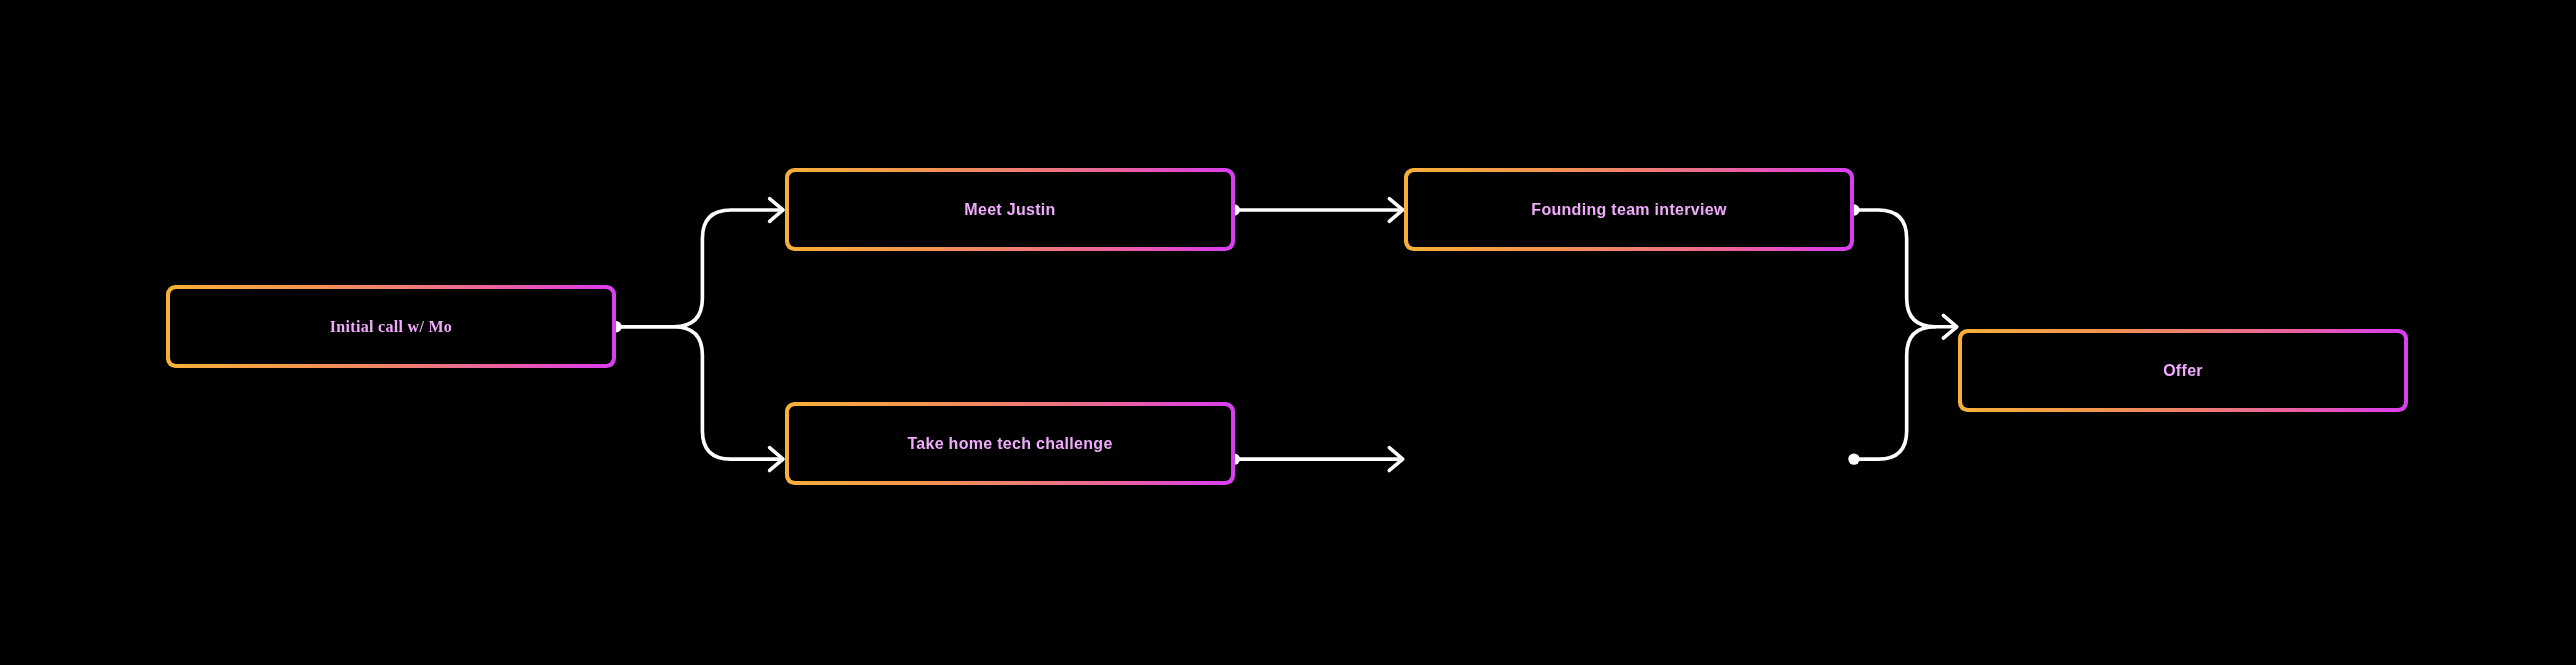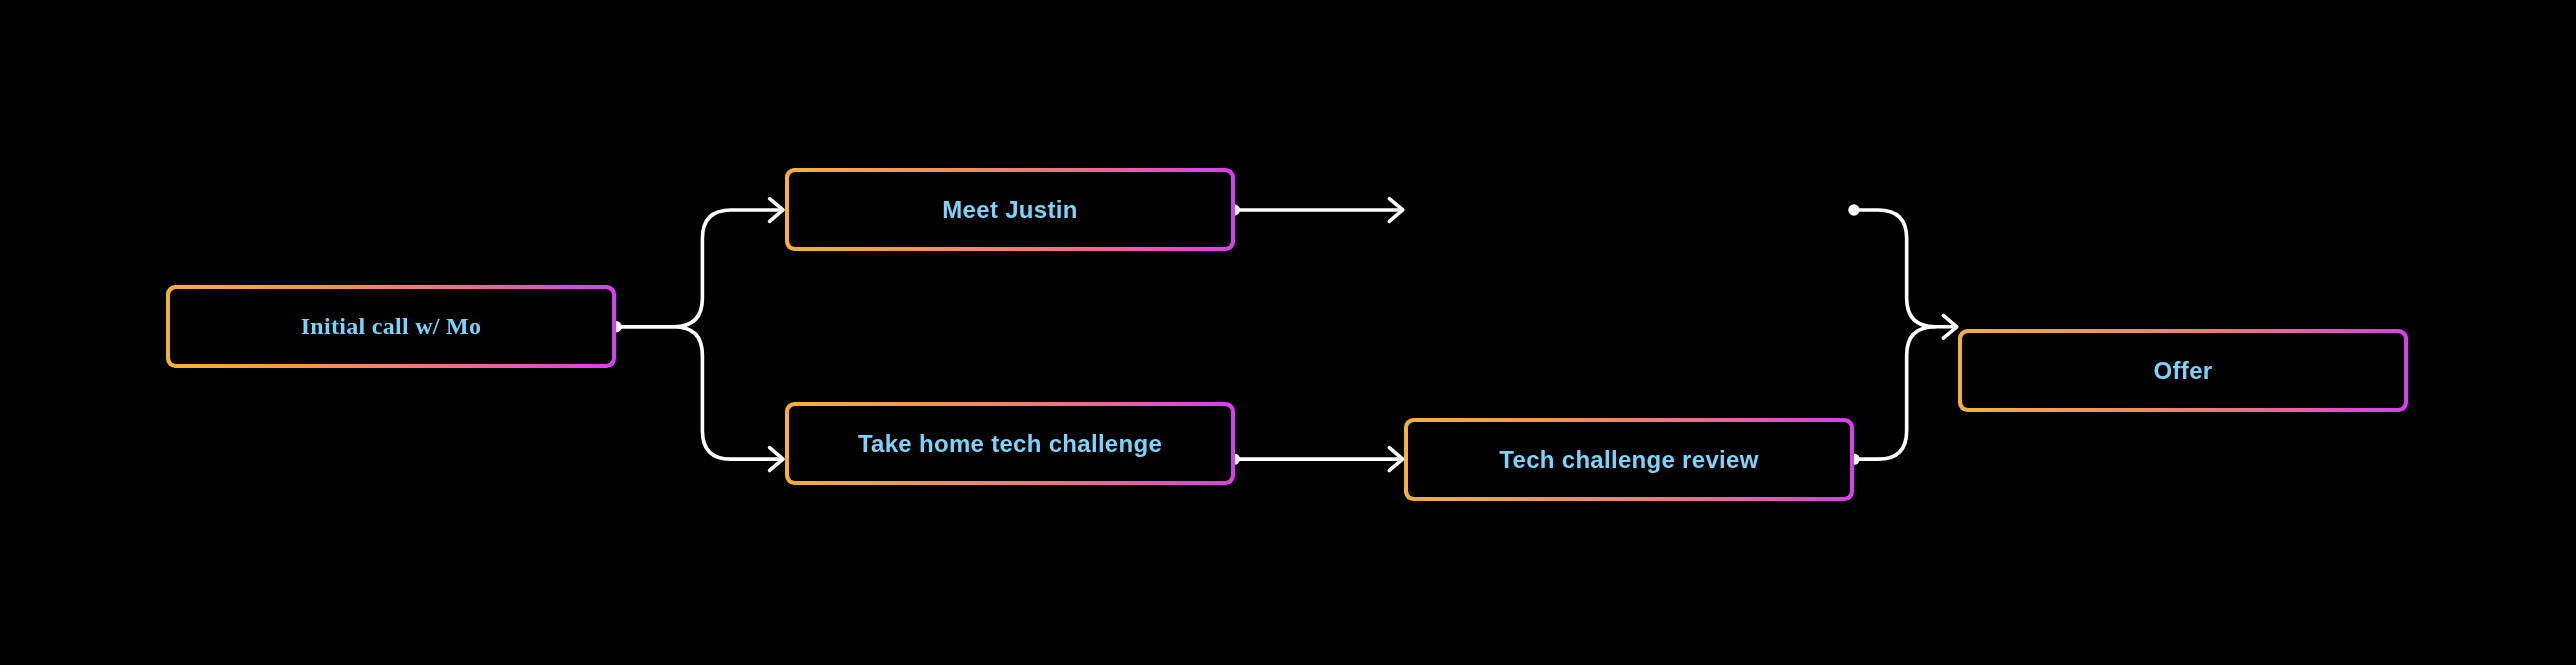--- a/index.html
+++ b/index.html
@@ -60,22 +60,22 @@
   .node-inner {
     width: 100%;
     height: 100%;
     background: #000000;
     border-radius: 6.2px;
     display: flex;
     align-items: center;
     justify-content: center;
   }
   .node-label {
-    color: #7dd3fc;
-    font-size: 24px;
+    color: #f0abfc;
+    font-size: 16px;
     font-weight: 700;
     letter-spacing: 0.3px;
     white-space: nowrap;
   }
   
   .pos-initial-call            { left: 166px;  top: 285px; font-family: Liberation Serif, serif; }
   .pos-meet-justin             { left: 785px; top: 168px; }
   .pos-founding-team-interview { left: 1404px; top: 168px; }
   .pos-take-home-tech          { left: 785px; top: 402px; }
   .pos-tech-challenge-review   { left: 1404px; top: 418px; }
@@ -127,32 +127,32 @@
       <span class="node-label">Initial call w/ Mo</span>
     </div>
   </div>
 
   <div class="node pos-meet-justin">
     <div class="node-inner">
       <span class="node-label">Meet Justin</span>
     </div>
   </div>
 
+  <div class="node pos-founding-team-interview">
+    <div class="node-inner">
+      <span class="node-label">Founding team interview</span>
+    </div>
+  </div>
 
   <div class="node pos-take-home-tech">
     <div class="node-inner">
       <span class="node-label">Take home tech challenge</span>
     </div>
   </div>
 
-  <div class="node pos-tech-challenge-review">
-    <div class="node-inner">
-      <span class="node-label">Tech challenge review</span>
-    </div>
-  </div>
 
   <div class="node pos-offer">
     <div class="node-inner">
       <span class="node-label">Offer</span>
     </div>
   </div>
 
 </div>
 
 

